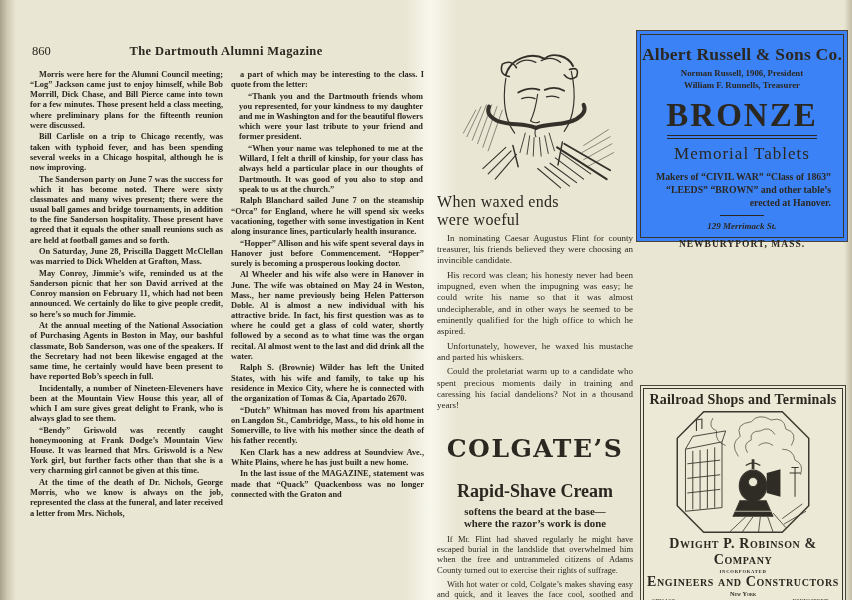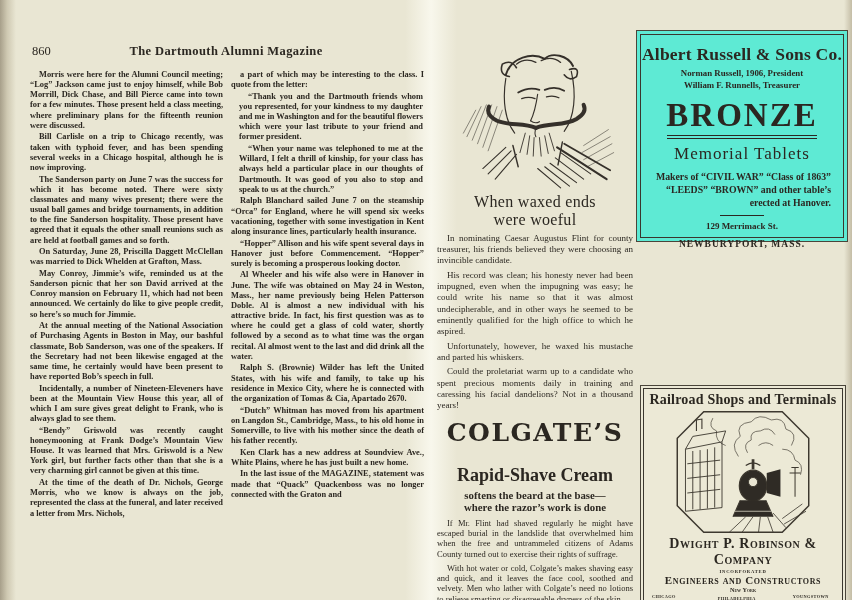--- a/index.html
+++ b/index.html
@@ -22,54 +22,54 @@
   .lp-title{position:absolute;left:0;right:0;top:0;text-align:center;font-weight:bold;font-size:12.5px;letter-spacing:.4px;}
   .lp-col{position:absolute;top:70px;width:193px;}
   .lp-col1{left:30px;}
   .lp-col2{left:231px;}
   .lp-col p{font-size:8.4px;line-height:1.21;text-align:justify;margin:0 0 1.5px;text-indent:9px;font-weight:bold;}
   .lp-col p.quote{margin-left:8px;margin-right:1px;}
 
   
   .mid{position:absolute;left:437px;top:48px;width:196px;}
   .portrait{display:block;margin:0 auto;}
-  .waxed-head{font-size:16px;line-height:1.12;text-align:center;margin:3px 0 4px;font-weight:normal;letter-spacing:.3px;}
+  .waxed-head{font-size:16px;line-height:1.12;text-align:left;margin:3px 0 4px;font-weight:normal;letter-spacing:.3px;}
   .mid p.story{font-size:9px;line-height:1.26;text-align:justify;margin:3px 0 0;text-indent:10px;}
-  .brand{font-family:"DejaVu Serif",serif;font-size:25px;font-weight:bold;text-align:center;letter-spacing:1.5px;margin-top:6px;}
+  .brand{font-family:"DejaVu Serif",serif;font-size:25px;font-weight:bold;text-align:center;letter-spacing:1.5px;margin-top:22px;}
   .product{font-size:18px;font-weight:bold;text-align:center;margin-top:18px;}
   .tagline{font-size:10.8px;font-weight:bold;text-align:center;line-height:1.18;}
   .taglines{margin-top:3px;}
   .mid p.body{font-size:8.5px;line-height:1.22;text-align:justify;margin:3.5px 0 0;text-indent:10px;}
   .colgate-footer{display:flex;justify-content:space-between;align-items:baseline;margin-top:5px;font-size:9.2px;font-weight:bold;letter-spacing:.4px;}
   .colgate-footer .est{font-style:italic;font-weight:bold;font-size:8.8px;}
 
   
   .russell{position:absolute;left:636px;top:30px;width:212px;height:212px;
-    border:1px solid #4a453a;padding:3px;box-sizing:border-box;background:#5eead4;}
+    border:1px solid #4a453a;padding:3px;box-sizing:border-box;background:#3b82f6;}
   .russell-inner{border:1.5px solid #3a362e;height:100%;box-sizing:border-box;text-align:center;padding-top:9px;}
   .russell-company{font-size:17.5px;font-weight:bold;letter-spacing:.2px;}
   .russell-officer{font-size:8.8px;font-weight:bold;line-height:1.35;}
   .russell-officers{margin-top:3px;}
   .russell-product{font-size:33px;font-weight:bold;letter-spacing:2px;line-height:1;margin-top:7px;}
   .dbl-rule{width:150px;margin:3px auto 0;border-top:1.5px solid #2b2721;border-bottom:1px solid #2b2721;height:2.5px;}
   .russell-line{font-size:17px;margin-top:5px;letter-spacing:1px;}
   .russell-makers{font-size:9.8px;font-weight:bold;line-height:1.3;padding:0 12px;margin-top:7px;text-align:right;}
   .sm-rule{width:44px;border-top:1.5px solid #2b2721;margin:6px auto 5px;}
-  .russell-addr1{font-size:9px;font-weight:bold;}
+  .russell-addr1{font-size:9px;font-weight:bold;font-style:italic;}
   .russell-addr2{font-size:9.5px;font-weight:bold;letter-spacing:1px;margin-top:8px;}
 
   
   .robinson{position:absolute;left:640px;top:385px;width:206px;height:238px;
     border:1.5px solid #4a453a;box-sizing:border-box;background:#ece9d6;padding:2px;}
   .robinson-inner{border:1px solid #3a362e;height:100%;box-sizing:border-box;text-align:center;padding-top:3px;}
   .robinson-title{font-size:14px;font-weight:bold;letter-spacing:.2px;}
   .robinson-art{display:block;margin:1px auto 0;}
   .robinson-company{font-variant:small-caps;font-weight:bold;font-size:14px;letter-spacing:.6px;margin-top:1px;}
   .robinson-inc{font-size:4.6px;font-weight:bold;letter-spacing:.8px;margin-top:.5px;}
-  .robinson-service{font-variant:small-caps;font-weight:bold;font-size:11px;letter-spacing:.6px;}
+  .robinson-service{font-variant:small-caps;font-weight:bold;font-size:14px;letter-spacing:.6px;}
   .robinson-hq{font-variant:small-caps;font-weight:bold;font-size:6.2px;}
   .robinson-cities{display:flex;justify-content:space-between;align-items:flex-start;padding:1px 8px 0;font-size:4.3px;font-weight:bold;letter-spacing:.4px;line-height:1.4;}
   .robinson-cities .c{text-align:left;}
   .robinson-cities .cc{margin-top:2px;}
 </style>
 </head>
 <body>
 
 <div class="scan">
   <div class="edge-left"></div>

